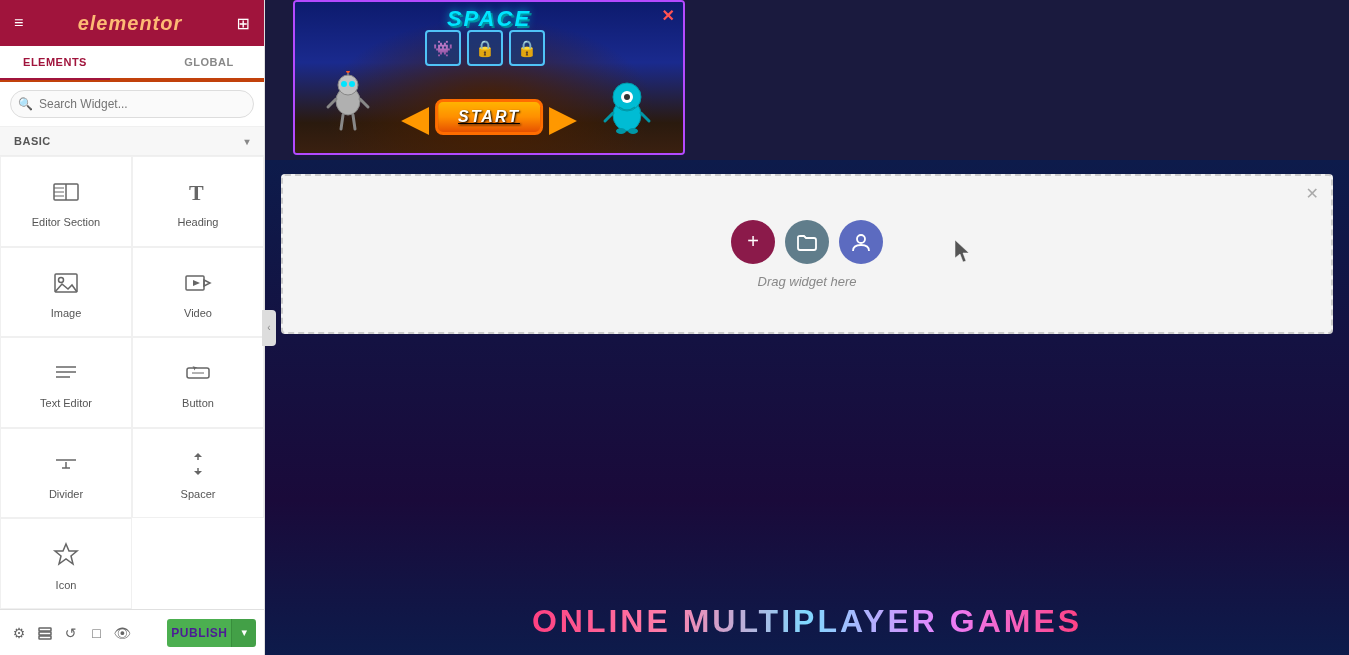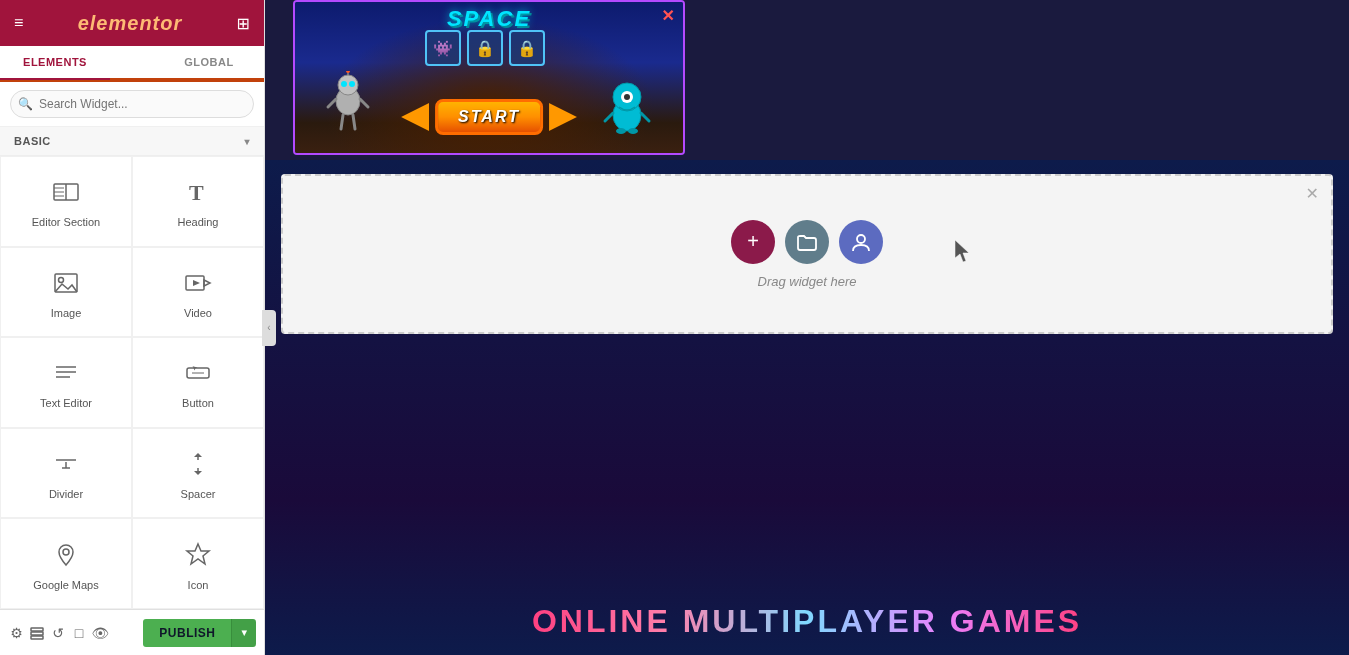--- a/index.html
+++ b/index.html
@@ -159,24 +159,24 @@
       font-size: 14px;
       cursor: pointer;
       border-radius: 3px;
     }
     .publish-group {
       display: flex;
       margin-left: auto;
     }
     .publish-btn-main {
       background: #4CAF50;
-      color: #0f172a;
+      color: #4c1d95;
       border: none;
       border-radius: 3px 0 0 3px;
-      padding: 7px 16px;
+      padding: 7px 4px;
       font-size: 12px;
       font-weight: 700;
       cursor: pointer;
       letter-spacing: 0.5px;
       text-transform: uppercase;
       margin-left: 30px;
     }
     .publish-btn-arrow {
       background: #43A047;
       color: #fff;
@@ -247,22 +247,23 @@
       width: 50px;
       height: 70px;
     }
     
     .start-area {
       position: absolute;
       bottom: 18px;
       left: 50%;
       transform: translateX(-50%);
       display: flex;
-      align-items: center;
+      align-items: flex-end;
       gap: 6px;
+      text-decoration: underline;
     }
     .arrow-left, .arrow-right {
       width: 28px;
       height: 28px;
       background: #ff9800;
       clip-path: polygon(0 50%, 100% 0, 100% 100%);
     }
     .arrow-right {
       clip-path: polygon(0 0, 100% 50%, 0 100%);
     }
@@ -541,29 +542,20 @@
         <svg class="icon-svg" viewBox="0 0 28 28">
           <line x1="14" y1="4" x2="14" y2="10" stroke="#666" stroke-width="1.5"></line>
           <polygon points="10,7 14,3 18,7" fill="#666" stroke="none"></polygon>
           <line x1="14" y1="18" x2="14" y2="24" stroke="#666" stroke-width="1.5"></line>
           <polygon points="10,21 14,25 18,21" fill="#666" stroke="none"></polygon>
         </svg>
       </div>
       <span class="widget-label">Spacer</span>
     </div>
 
-    <div class="widget-item">
-      <div class="widget-icon">
-        <svg class="icon-svg" viewBox="0 0 28 28">
-          <path d="M14 4 C10 4 7 7 7 11 C7 16 14 24 14 24 C14 24 21 16 21 11 C21 7 18 4 14 4 Z" stroke="#666" fill="none"></path>
-          <circle cx="14" cy="11" r="3" stroke="#666" fill="none"></circle>
-        </svg>
-      </div>
-      <span class="widget-label">Google Maps</span>
-    </div>
 
     <div class="widget-item">
       <div class="widget-icon">
         <svg class="icon-svg" viewBox="0 0 28 28">
           <polygon points="14,3 17,10 25,10 19,15 21,23 14,18 7,23 9,15 3,10 11,10" stroke="#666" fill="none"></polygon>
         </svg>
       </div>
       <span class="widget-label">Icon</span>
     </div>
 

